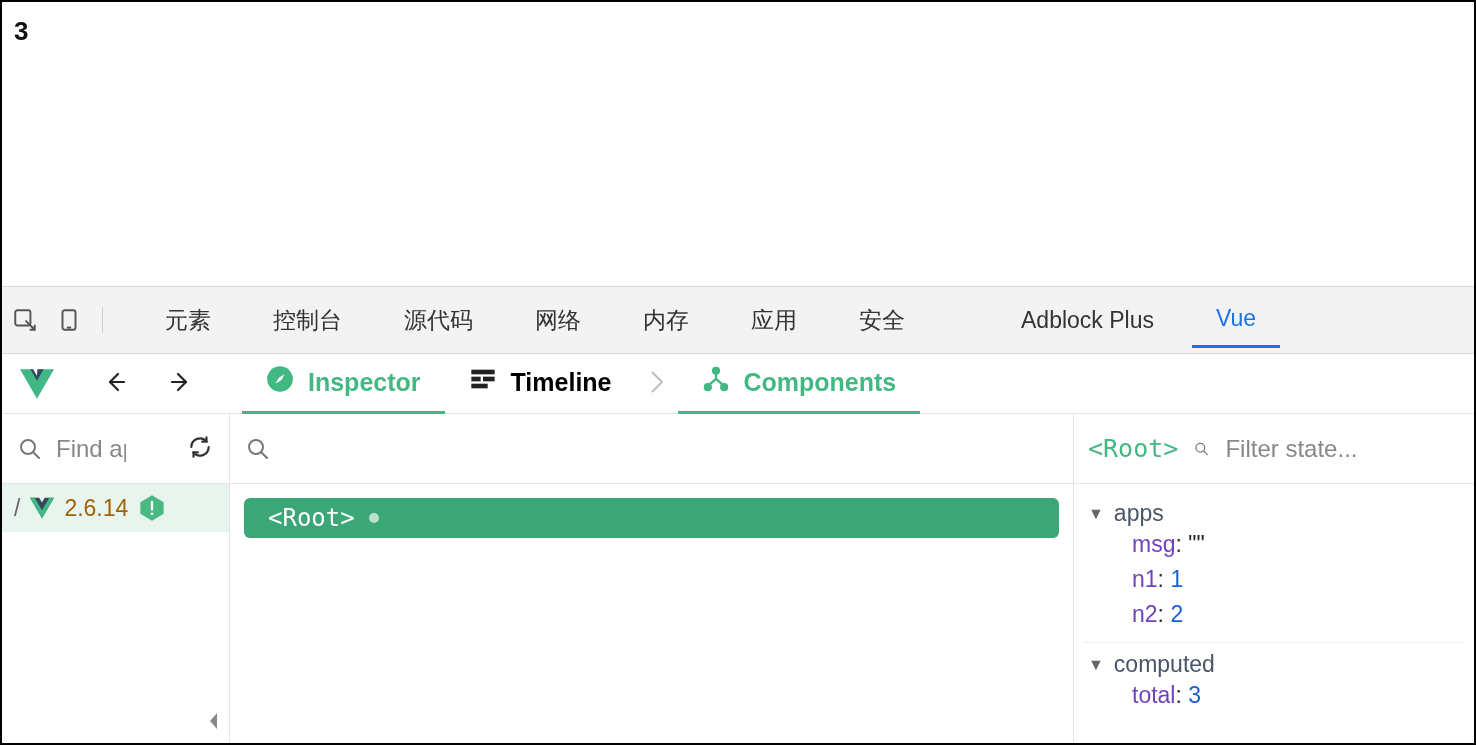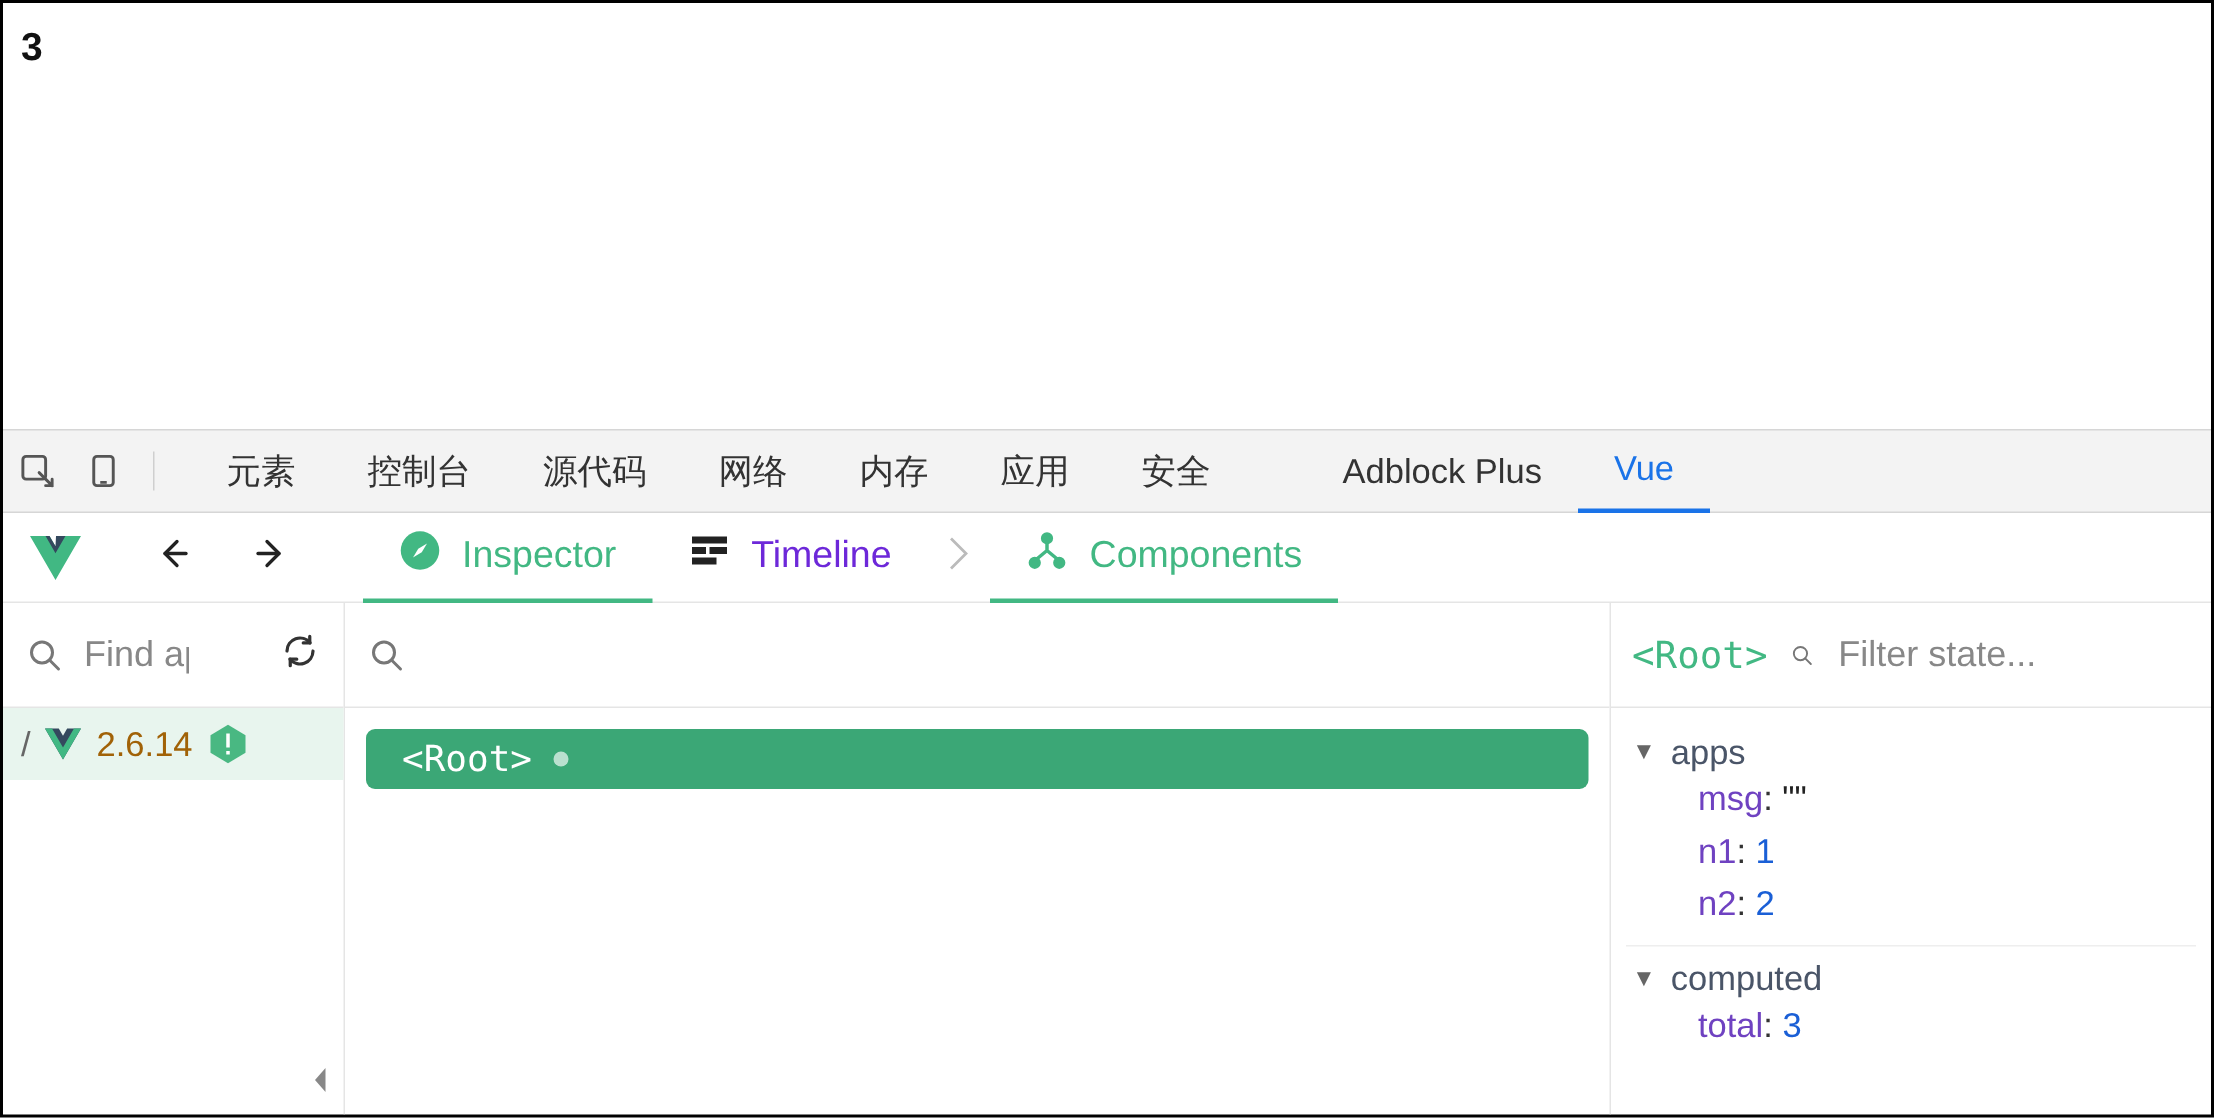--- a/index.html
+++ b/index.html
@@ -3,35 +3,35 @@
 <meta charset="utf-8">
 <style>
   * { box-sizing: border-box; margin: 0; padding: 0; font-family: -apple-system, BlinkMacSystemFont, "Segoe UI", Helvetica, Arial, sans-serif; }
   body { width: 1476px; height: 745px; border: 2px solid #000; background: #fff; display: flex; flex-direction: column; overflow: hidden; }
 
   
   .page-area { height: 284px; padding: 14px 12px; }
   .page-value { font-size: 26px; font-weight: 700; color: #111; }
 
   
-  .devtools-tabs { height: 56px; background: #f3f3f3; border-top: 1px solid #d6d6d6; border-bottom: 1px solid #d6d6d6; display: flex; align-items: center; padding: 0 10px; gap: 0; }
+  .devtools-tabs { height: 68px; background: #f3f3f3; border-top: 1px solid #d6d6d6; border-bottom: 1px solid #d6d6d6; display: flex; align-items: center; padding: 0 10px; gap: 14px; }
   .dt-icon-group { display: flex; align-items: center; gap: 18px; padding-right: 20px; border-right: 1px solid #cfcfcf; margin-right: 24px; }
   .dt-icon svg { width: 26px; height: 26px; color: #555; display: block; }
   .dt-tab { font-size: 23px; color: #333; padding: 0 24px; cursor: pointer; height: 56px; display: flex; align-items: center; }
   .dt-tab.active { color: #1a73e8; border-bottom: 3px solid #1a73e8; }
   .dt-gap { flex: 0 0 40px; }
 
   
   .vue-bar { height: 60px; border-bottom: 1px solid #e5e5e5; display: flex; align-items: center; padding: 0 18px; gap: 0; background: #fff; }
   .vue-logo svg { width: 34px; height: 34px; display: block; }
   .vue-nav-arrows { display: flex; align-items: center; gap: 40px; margin-left: 50px; margin-right: 50px; }
   .vue-nav-arrows svg { width: 24px; height: 24px; color: #222; cursor: pointer; }
   .vue-tab { display: flex; align-items: center; gap: 14px; padding: 0 24px; height: 60px; font-size: 25px; cursor: pointer; border-bottom: 3px solid transparent; }
-  .vue-tab.green { color: #42b883; border-bottom-color: #42b883; }
-  .vue-tab.plain { color: #6d28d9; }
+  .vue-tab.green { color: #42b883; border-bottom-color: #42b883; font-weight: bold; }
+  .vue-tab.plain { color: #000000; font-weight: bold; }
   .vue-tab svg { width: 28px; height: 28px; }
   .vue-chevron { margin: 0 12px; color: #bbb; }
   .vue-chevron svg { width: 18px; height: 30px; }
 
   
   .vue-main { flex: 1; display: flex; min-height: 0; }
   .col { border-right: 1px solid #e5e5e5; display: flex; flex-direction: column; min-height: 0; }
   .col-apps { width: 228px; }
   .col-tree { flex: 1; }
   .col-state { width: 400px; border-right: none; }

